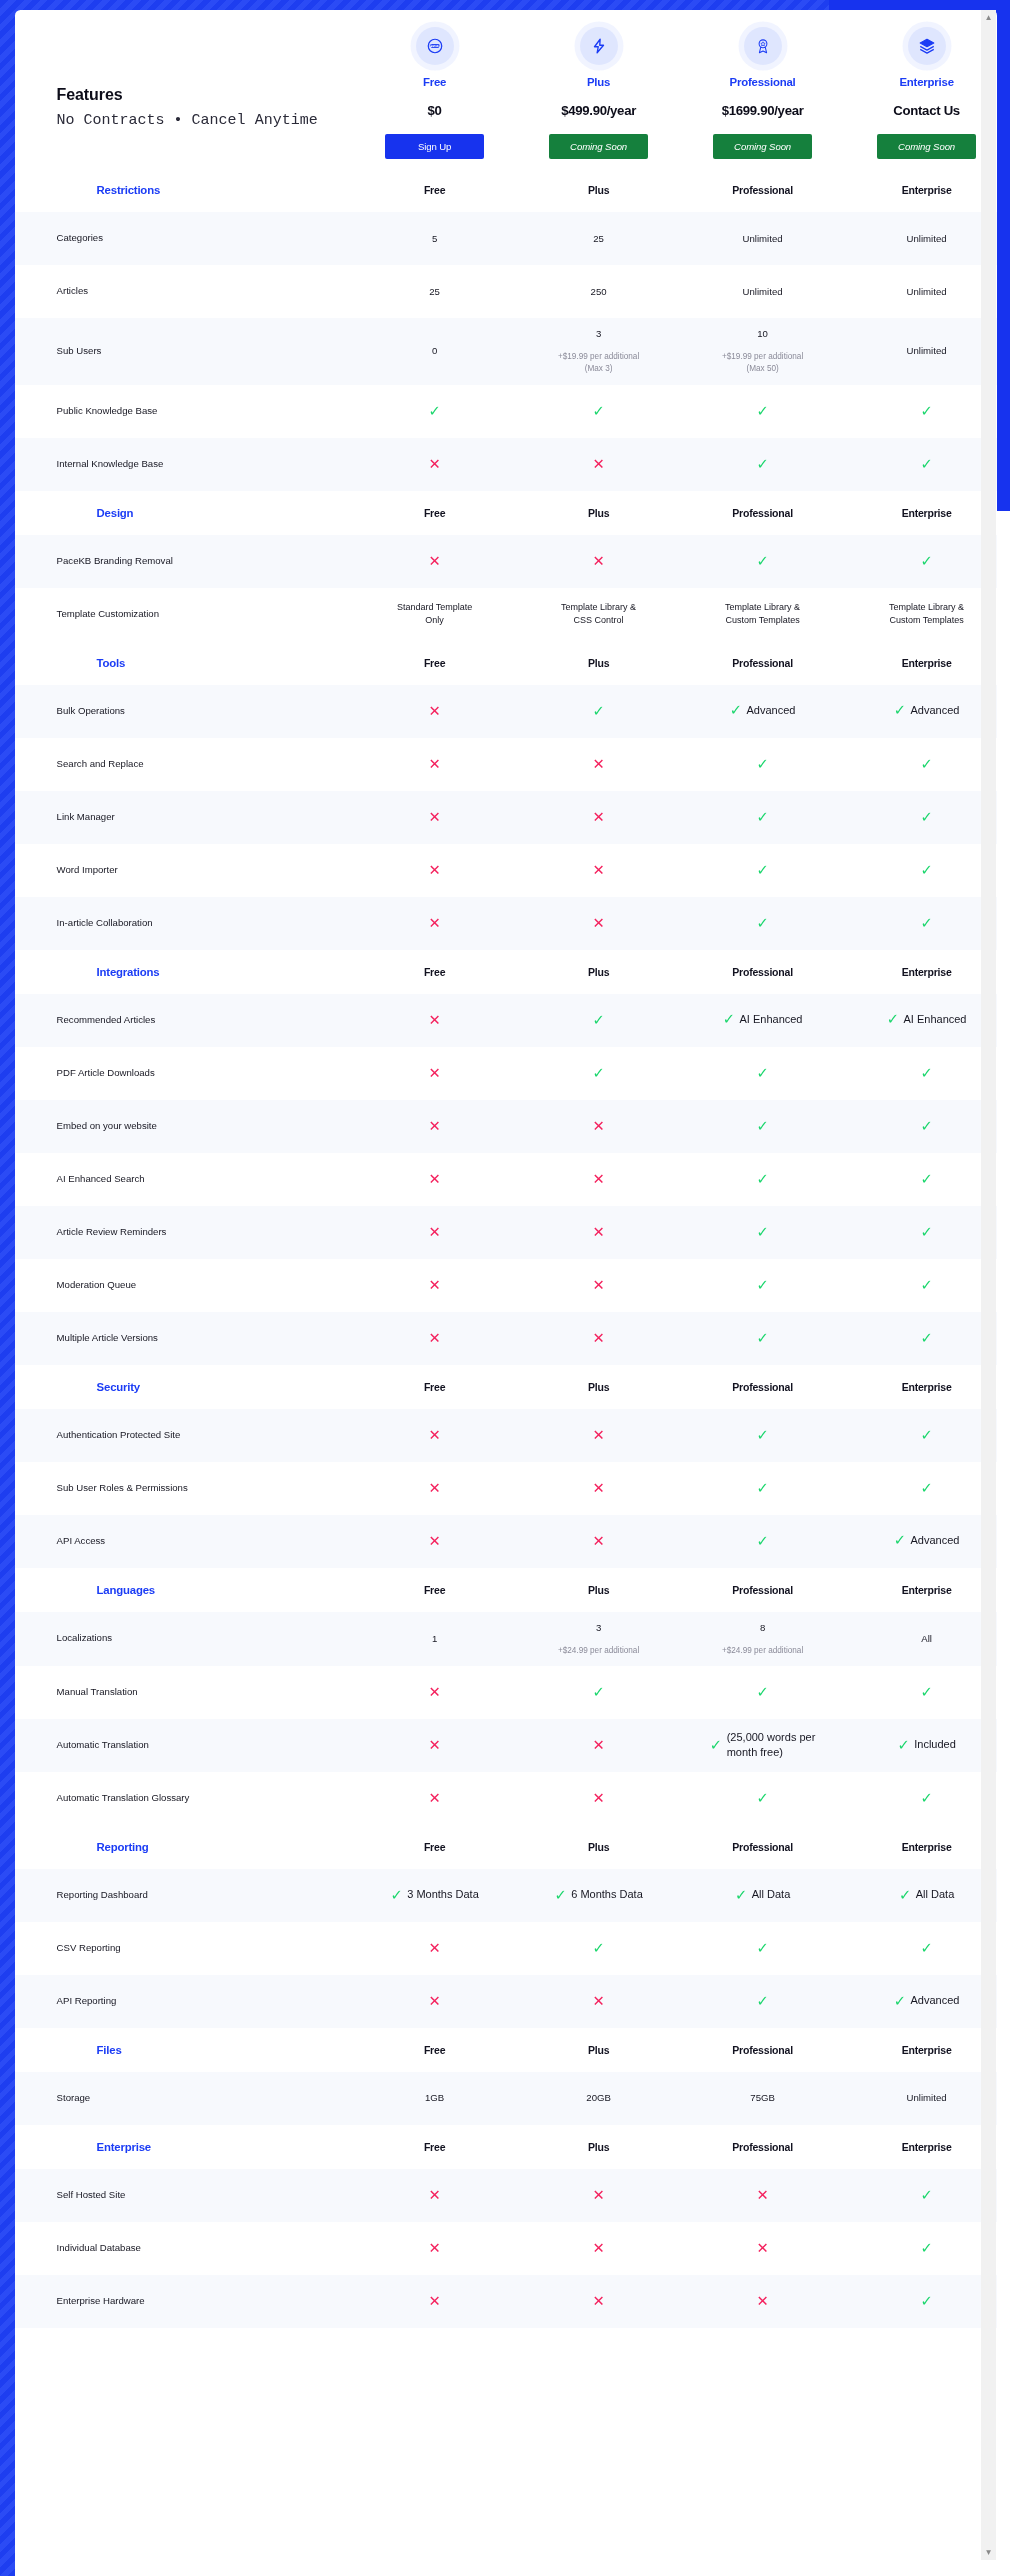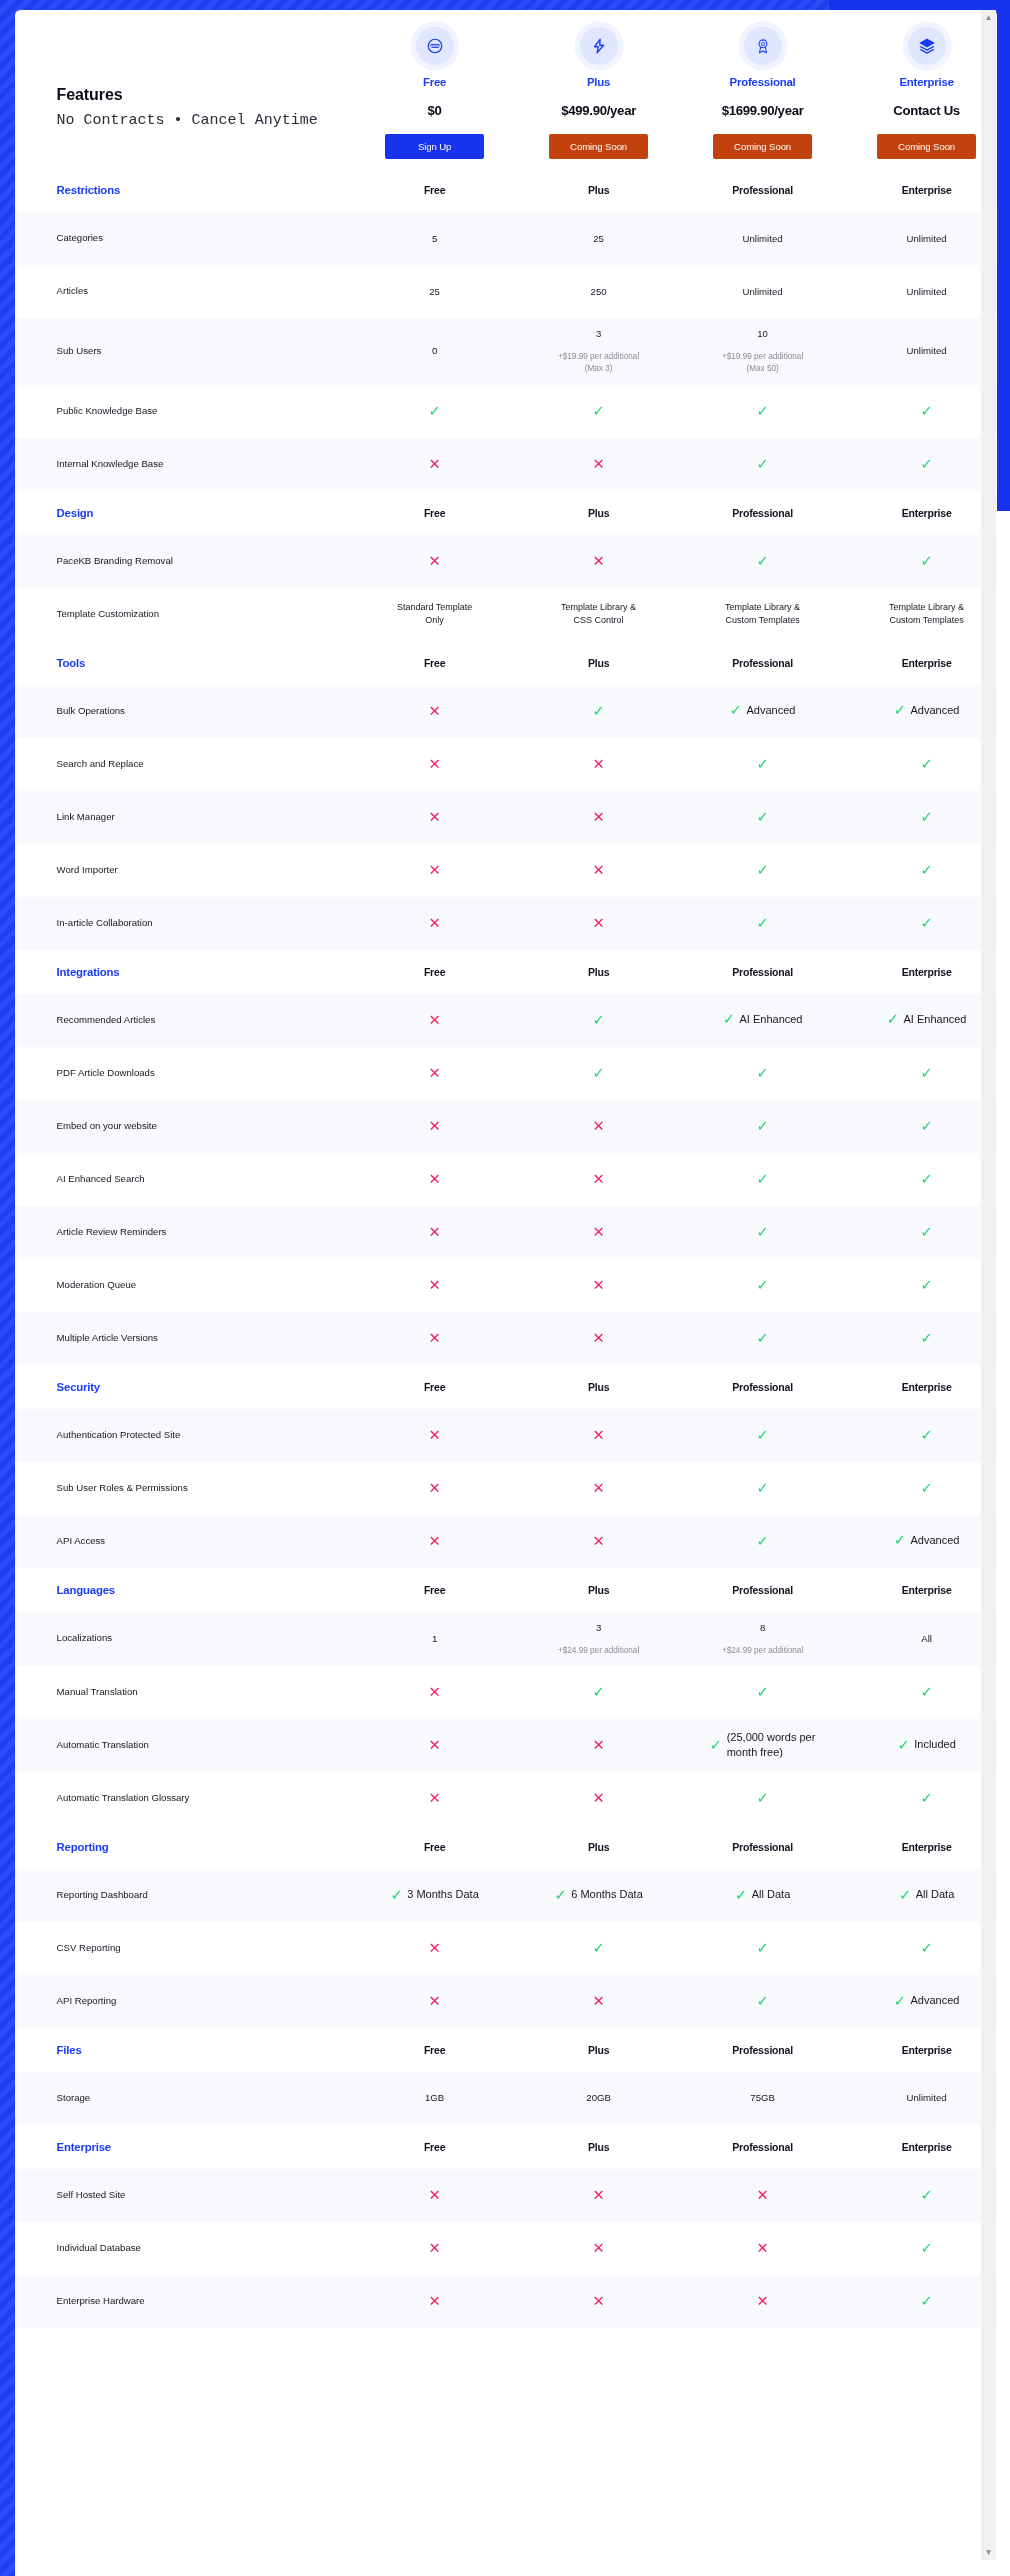--- a/index.html
+++ b/index.html
@@ -155,33 +155,34 @@
     padding: 7.3px 0;
     border: none;
     border-radius: 2px;
     font-family: "Liberation Sans", sans-serif;
     font-size: 9.6px;
     color: #ffffff;
     cursor: pointer;
     letter-spacing: -0.1px;
   }
   .plan-btn.primary { background: #1733ee; }
-  .plan-btn.muted   { background: #c2410c; }
+  .plan-btn.muted   { background: #15803d; font-style: italic; }
 
   
   .sec-row {
     height: 44px;
     background: #ffffff;
   }
   .sec-row .sec-title {
     padding-left: 42px;
     font-size: 11.4px;
     font-weight: bold;
     color: #1b3cf5;
     letter-spacing: -0.2px;
+    margin-left: 40px;
   }
   .sec-row .sec-plan {
     text-align: center;
     font-size: 10.5px;
     font-weight: bold;
     color: #121220;
     letter-spacing: -0.2px;
   }
 
   

